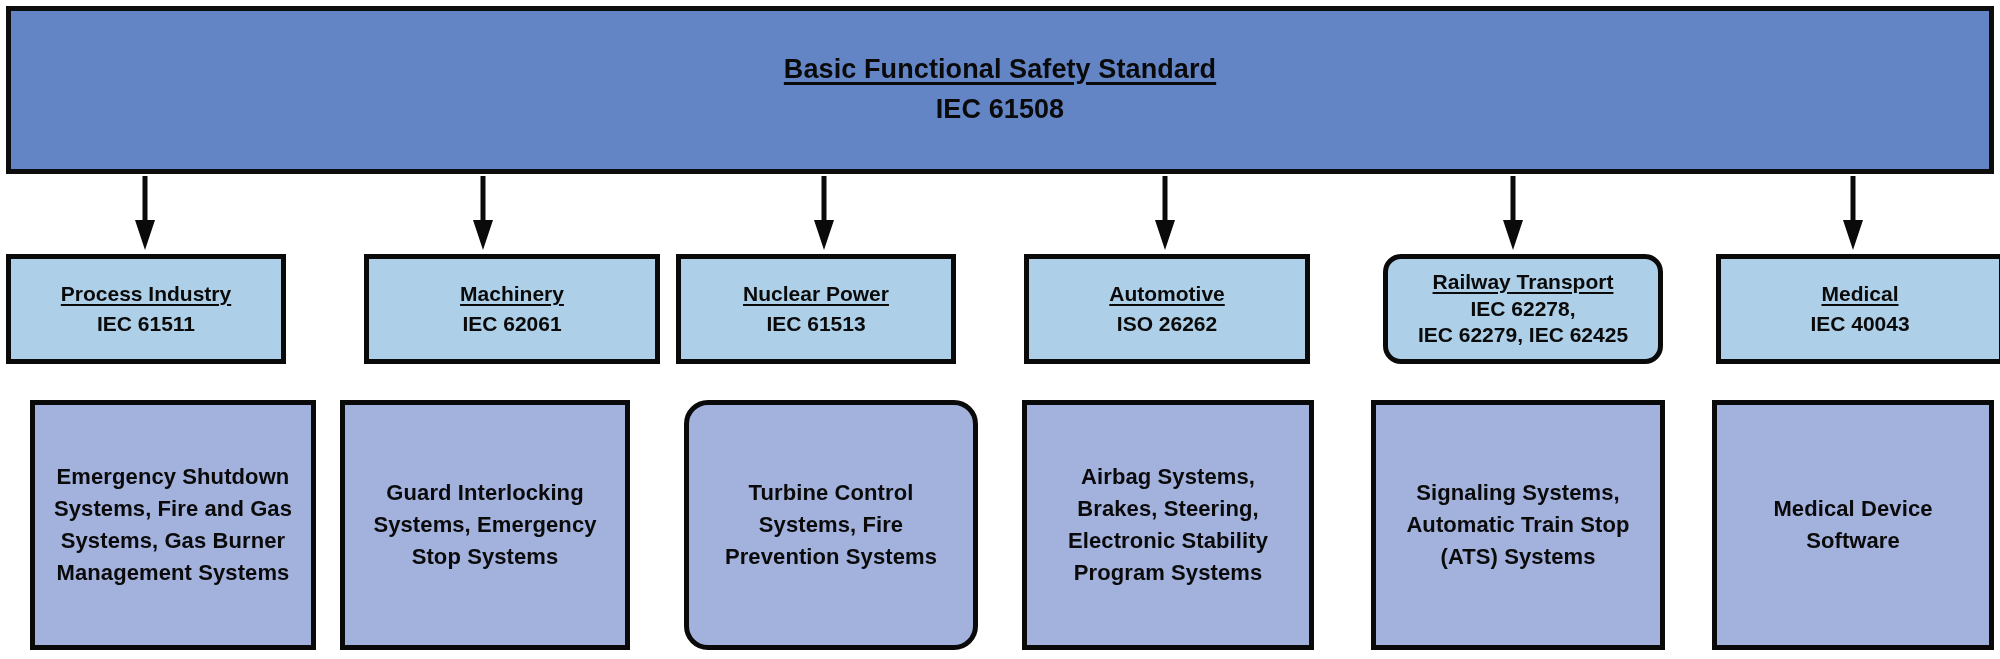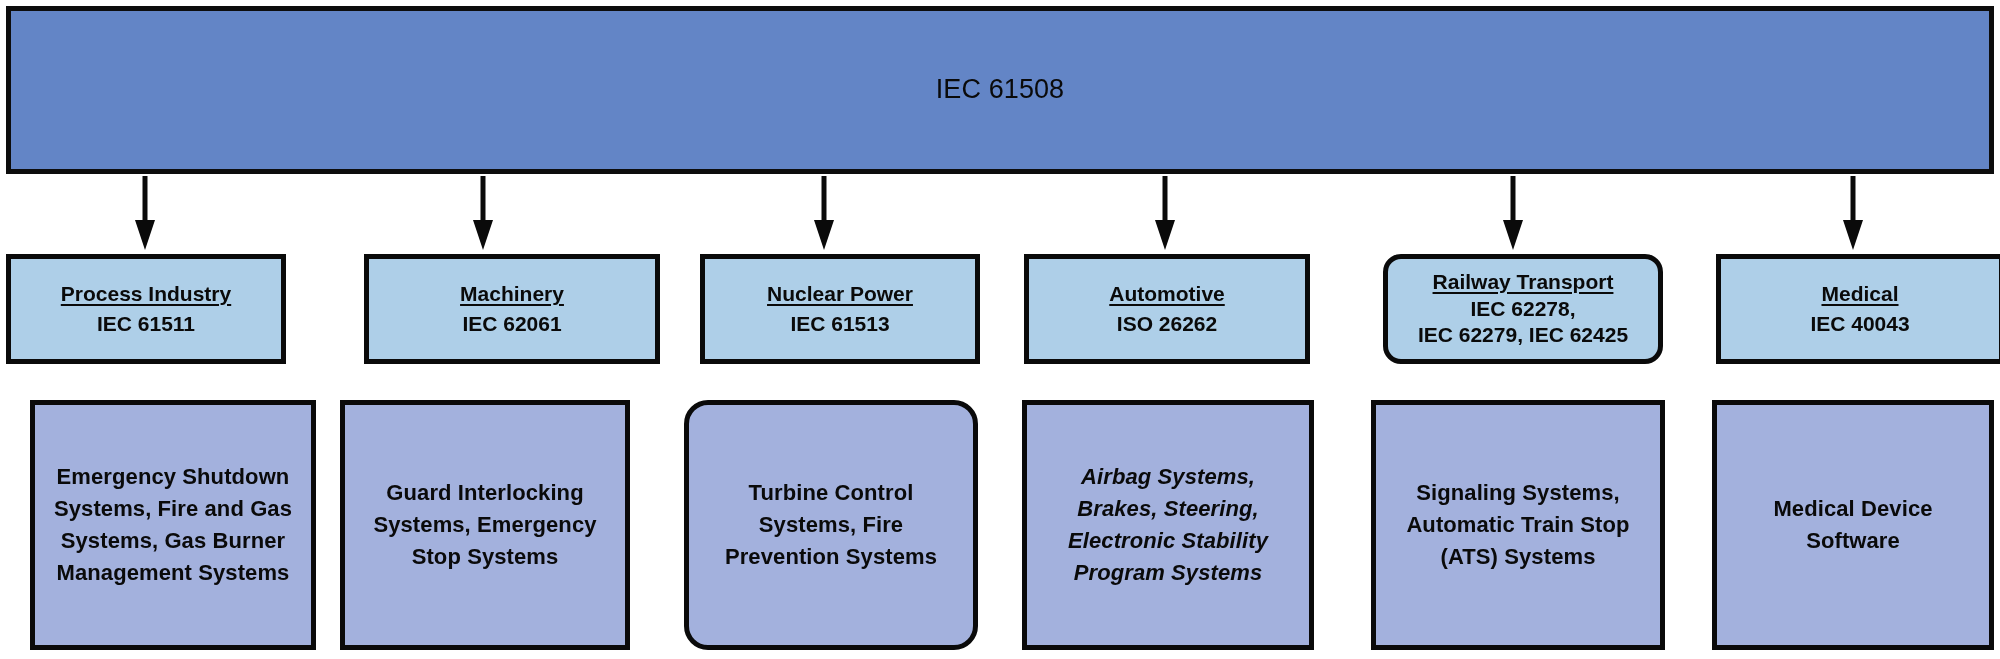--- a/index.html
+++ b/index.html
@@ -39,21 +39,21 @@
     font-weight: bold;
     color: #0a0a0a;
     text-decoration: underline;
     text-underline-offset: 4px;
     text-decoration-thickness: 2.5px;
     line-height: 1.45;
     letter-spacing: 0.1px;
   }
   .root-sub {
     font-size: 27px;
-    font-weight: normal;
+    font-weight: bold;
     color: #0a0a0a;
     line-height: 1.55;
     letter-spacing: 0.1px;
   }
 
   
   .arrow {
     position: absolute;
     top: 176px;
     width: 26px;
@@ -113,20 +113,21 @@
     line-height: 1.46;
     letter-spacing: 0.1px;
   }
 </style>
 </head>
 <body>
 
 <div id="diagram">
 
   <div class="root-box">
+    <div class="root-title">Basic Functional Safety Standard</div>
     <div class="root-sub">IEC 61508</div>
   </div>
 
   <svg class="arrow" style="left:132px;" viewBox="0 0 26 74">
     <line x1="13" y1="0" x2="13" y2="52" stroke="#0a0a0a" stroke-width="5"></line>
     <polygon points="13,74 3,44 23,44" fill="#0a0a0a"></polygon>
   </svg>
   <svg class="arrow" style="left:470px;" viewBox="0 0 26 74">
     <line x1="13" y1="0" x2="13" y2="52" stroke="#0a0a0a" stroke-width="5"></line>
     <polygon points="13,74 3,44 23,44" fill="#0a0a0a"></polygon>
@@ -151,21 +152,21 @@
   <div class="mid-box" style="left:6px; width:280px;">
     <div class="mid-title">Process Industry</div>
     <div class="mid-line">IEC 61511</div>
   </div>
 
   <div class="mid-box" style="left:364px; width:296px;">
     <div class="mid-title">Machinery</div>
     <div class="mid-line">IEC 62061</div>
   </div>
 
-  <div class="mid-box" style="left:700px; width:280px;">
+  <div class="mid-box" style="left:676px; width:280px;">
     <div class="mid-title">Nuclear Power</div>
     <div class="mid-line">IEC 61513</div>
   </div>
 
   <div class="mid-box" style="left:1024px; width:286px;">
     <div class="mid-title">Automotive</div>
     <div class="mid-line">ISO 26262</div>
   </div>
 
   <div class="mid-box tight" style="left:1383px; width:280px;border-radius:18px;">
@@ -184,21 +185,21 @@
   </div>
 
   <div class="bot-box" style="left:340px; width:290px;">
     <div class="bot-text">Guard Interlocking Systems, Emergency Stop Systems</div>
   </div>
 
   <div class="bot-box" style="left:684px; width:294px;border-radius:24px;">
     <div class="bot-text">Turbine Control Systems, Fire Prevention Systems</div>
   </div>
 
-  <div class="bot-box" style="left:1022px; width:292px;font-style:italic;">
+  <div class="bot-box" style="left:1022px; width:292px;">
     <div class="bot-text">Airbag Systems, Brakes, Steering, Electronic Stability Program Systems</div>
   </div>
 
   <div class="bot-box" style="left:1371px; width:294px;">
     <div class="bot-text">Signaling Systems, Automatic Train Stop (ATS) Systems</div>
   </div>
 
   <div class="bot-box" style="left:1712px; width:282px;">
     <div class="bot-text">Medical Device Software</div>
   </div>

